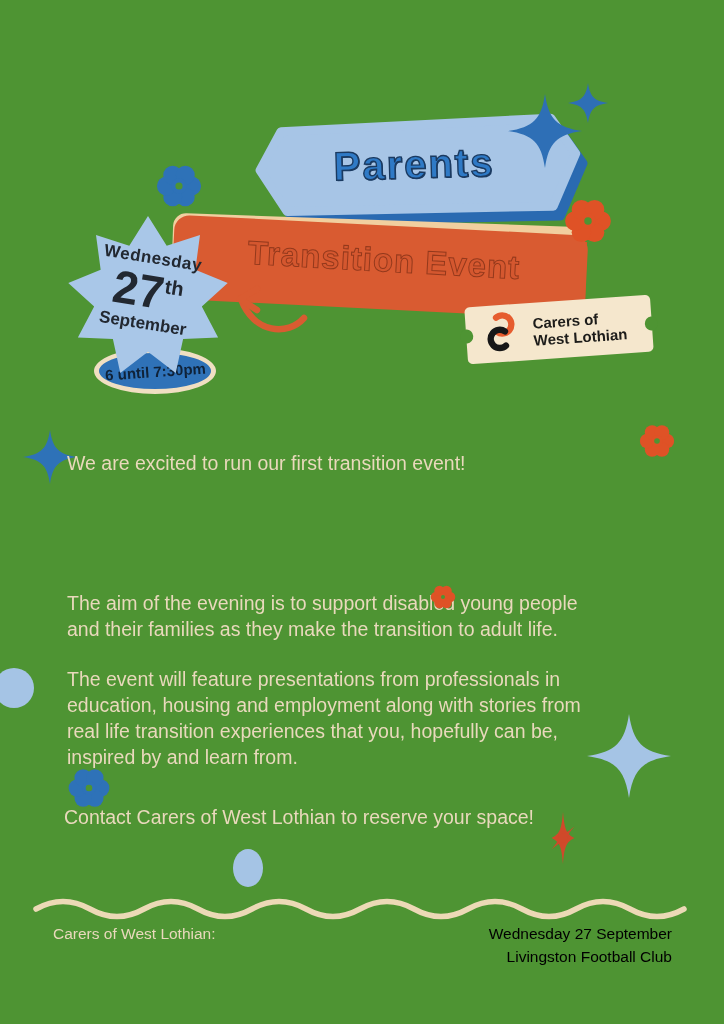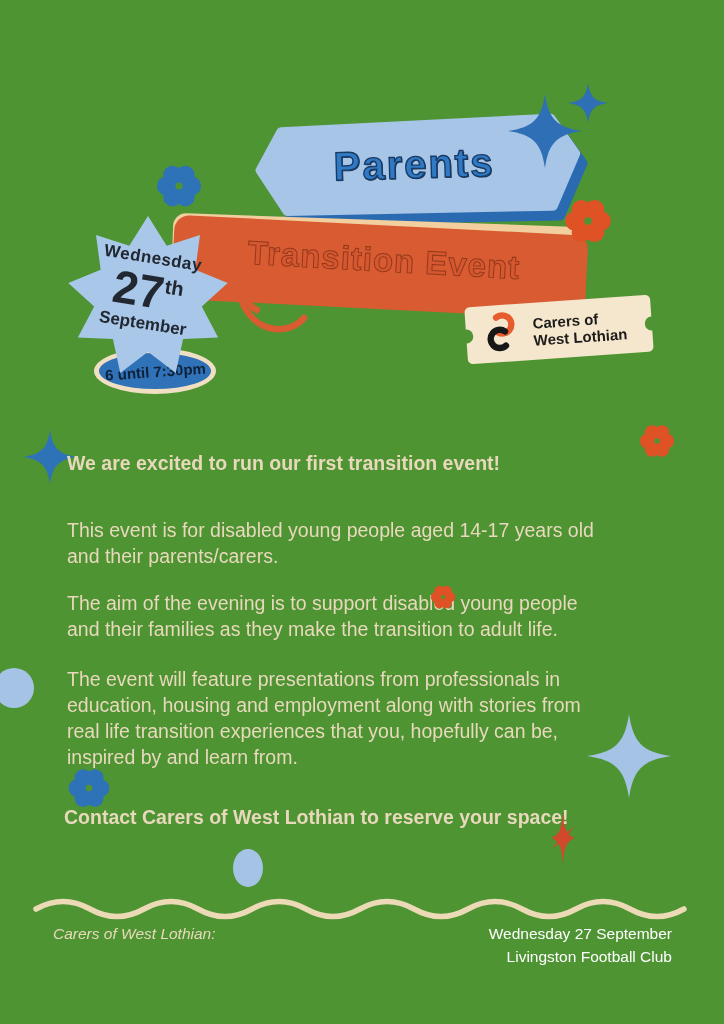--- a/index.html
+++ b/index.html
@@ -61,28 +61,28 @@
     left:466px;top:301px;width:186px;height:57px;background:#f5e7cd;border-radius:5px;
     transform:rotate(-4deg);display:flex;align-items:center;gap:9px;
     padding:0 8px 0 12px;box-sizing:border-box;z-index:6;
   }
   .ticket .notch{position:absolute;top:50%;margin-top:-7px;width:13px;height:14px;border-radius:50%;background:#4e9433;}
   .ticket .notch.l{left:-6px;} .ticket .notch.r{right:-6px;}
   .ticket-text{font-size:15px;font-weight:bold;color:#1d1c1a;line-height:17px;}
 
   
   .copy{left:67px;width:600px;color:#e9d9bc;font-size:19.5px;line-height:26px;white-space:pre-line;z-index:1;}
-  .copy.bold{font-weight:bold;}
+  .copy.bold{font-weight:normal;}
 
   
   .dot{border-radius:50%;background:#a5c4e5;}
 
   
-  .footer-left{left:53px;top:922px;color:#e9d9bc;font-size:15.5px;line-height:23px;z-index:1;font-style:italic;}
-  .footer-right{right:52px;top:922px;color:#ffffff;font-size:15.5px;line-height:23px;text-align:right;z-index:1;}
+  .footer-left{left:53px;top:922px;color:#e9d9bc;font-size:15.5px;line-height:23px;z-index:1;}
+  .footer-right{right:52px;top:922px;color:#000000;font-size:15.5px;line-height:23px;text-align:right;z-index:1;}
 </style>
 </head>
 <body>
 
 <svg width="0" height="0" style="position:absolute">
   <defs>
     <symbol id="flower" viewBox="-30 -30 60 60">
       <circle cx="14" cy="0" r="10.5" fill="currentColor"></circle>
       <circle cx="7" cy="12.1" r="10.5" fill="currentColor"></circle>
       <circle cx="-7" cy="12.1" r="10.5" fill="currentColor"></circle>
@@ -182,22 +182,20 @@
     </svg>
   <svg class="deco" style="left:64px;top:763px;width:50px;height:50px;color:#2e72b8;z-index:1">
       <use href="#flower"></use>
     </svg>
   <svg class="deco" style="left:537px;top:812px;width:52px;height:52px;color:#d0492a;z-index:1">
       <use href="#star8"></use>
     </svg>
   <div class="abs dot" style="left:233px;top:849px;width:30px;height:38px;z-index:1"></div>
 
   <div class="abs copy bold" style="top:450px">We are excited to run our first transition event!</div>
-  <div class="abs copy" style="top:517px">This event is for disabled young people aged 14-17 years old
-and their parents/carers.</div>
   <div class="abs copy" style="top:590px">The aim of the evening is to support disabled young people
 and their families as they make the transition to adult life.</div>
   <div class="abs copy" style="top:666px">The event will feature presentations from professionals in
 education, housing and employment along with stories from
 real life transition experiences that you, hopefully can be,
 inspired by and learn from.</div>
   <div class="abs copy bold" style="top:804px;left:64px">Contact Carers of West Lothian to reserve your space!</div>
 
   <svg class="deco" style="left:32px;top:891px;width:660px;height:30px;z-index:1" viewBox="0 0 660 30">
     <path d="M4 18 Q31 3 58 18 T112 18 T166 18 T220 18 T274 18 T328 18 T382 18 T436 18 T490 18 T544 18 T598 18 T652 18" fill="none" stroke="#ecd9b6" stroke-width="5.5" stroke-linecap="round"></path>

